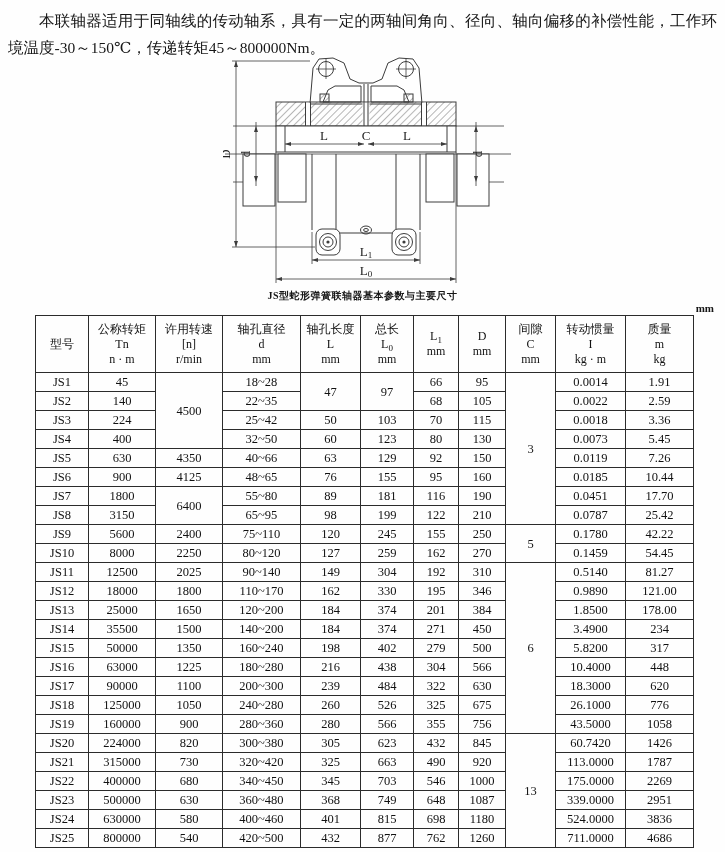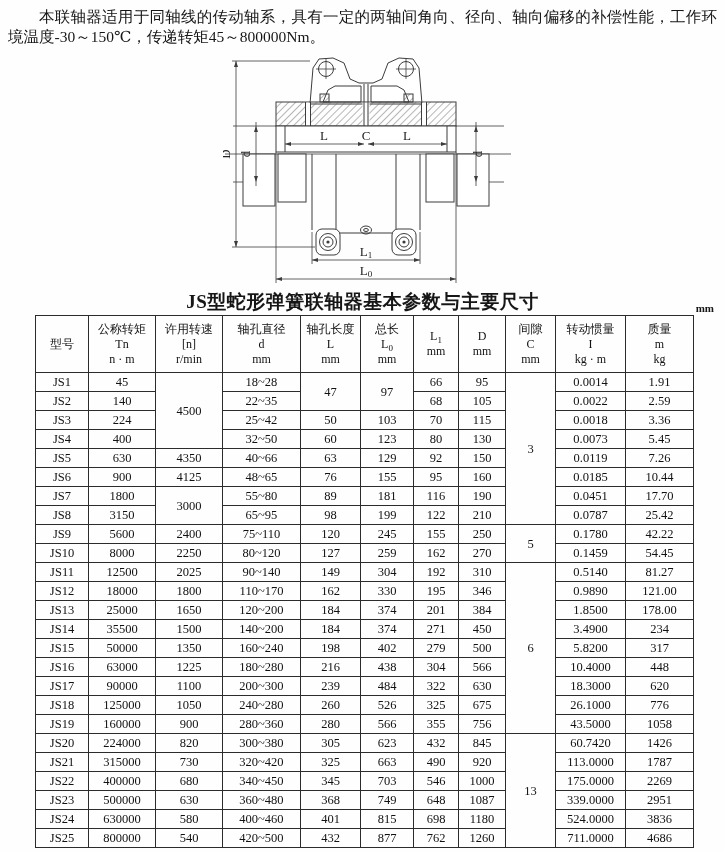--- a/index.html
+++ b/index.html
@@ -3,32 +3,32 @@
 <meta charset="utf-8">
 <style>
   html,body{margin:0;padding:0;}
   body{
     width:725px;height:852px;position:relative;overflow:hidden;
     background:#fefefe;color:#161616;
     font-family:"Liberation Serif","DejaVu Serif",serif;
   }
   .intro{
     margin:7px 8px 0 8px;
-    font-size:15.5px;line-height:20px;
+    font-size:15.5px;line-height:27px;
     text-align:justify;text-indent:2em;
   }
   .figure{position:absolute;left:223px;top:54px;width:290px;height:233px;}
   .ln{fill:none;stroke:#3c3c3c;stroke-width:1;}
   .part{fill:#ffffff;stroke:#3c3c3c;stroke-width:1;}
   .dim{stroke:#3c3c3c;stroke-width:0.8;fill:none;}
   .arr{fill:#3c3c3c;stroke:none;}
   .wht{fill:#fefefe;stroke:none;}
   text.dlabel{font-family:"Liberation Serif","DejaVu Serif",serif;font-size:13px;fill:#222;}
   .caption{position:absolute;top:289px;left:0;width:725px;text-align:center;
-    font-size:19px;font-weight:bold;letter-spacing:.5px;}
+    font-size:10px;font-weight:bold;letter-spacing:.5px;}
   .unit-note{position:absolute;top:302px;right:11px;font-size:11px;font-weight:bold;}
   table.params{
     position:absolute;top:315px;left:35px;width:658px;
     border-collapse:collapse;table-layout:fixed;
     font-size:12.5px;color:#111;
   }
   table.params th,table.params td{
     border:1px solid #2b2b2b;text-align:center;vertical-align:middle;padding:0;
     overflow:hidden;white-space:nowrap;
   }
@@ -324,21 +324,21 @@
           <td>76</td>
           <td>155</td>
           <td>95</td>
           <td>160</td>
           <td>0.0185</td>
           <td>10.44</td>
         </tr>
         <tr>
           <td>JS7</td>
           <td>1800</td>
-          <td rowspan="2">3000</td>
+          <td rowspan="2">6400</td>
           <td>55~80</td>
           <td>89</td>
           <td>181</td>
           <td>116</td>
           <td>190</td>
           <td>0.0451</td>
           <td>17.70</td>
         </tr>
         <tr>
           <td>JS8</td>

